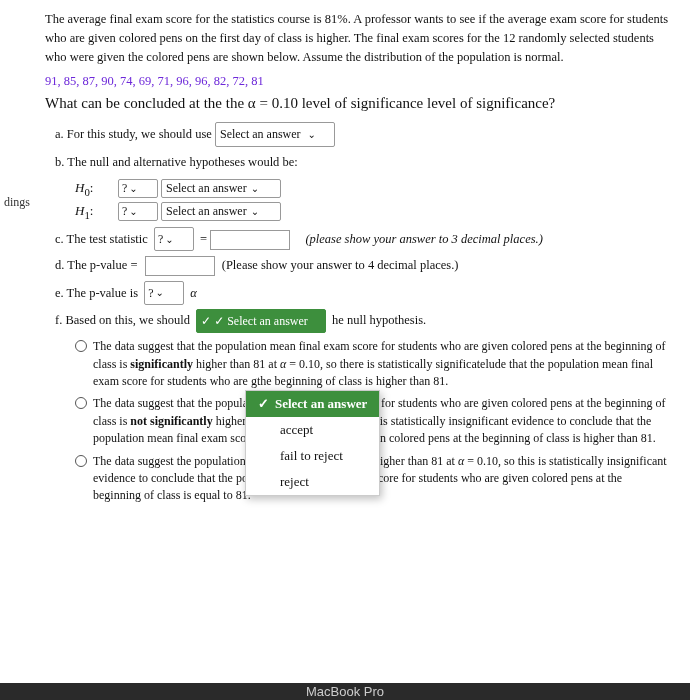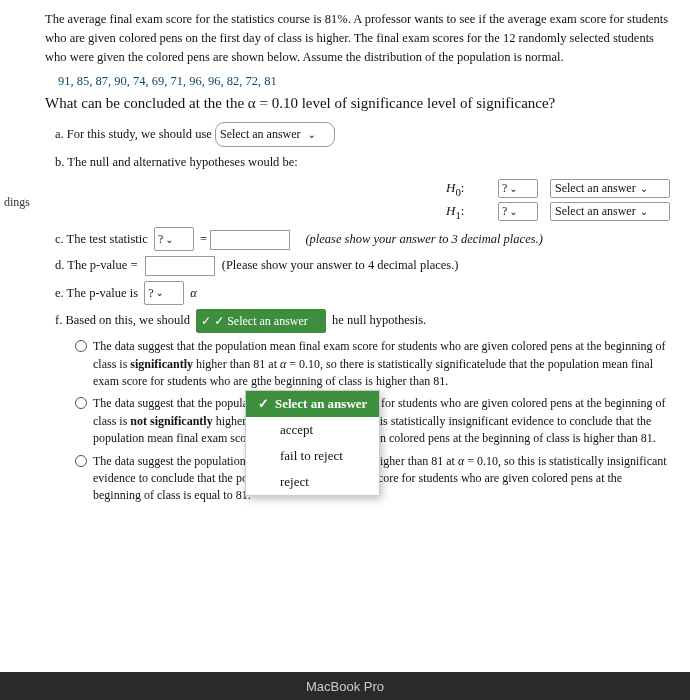--- a/index.html
+++ b/index.html
@@ -17,60 +17,59 @@
       background: #fff;
     }
     .problem-text {
       font-size: 12.5px;
       line-height: 1.5;
       color: #111;
       margin-bottom: 8px;
     }
     .data-line {
       font-size: 12.5px;
-      margin: 6px 13px;
-      color: #0c4a6e;
+      margin: 6px 0;
+      color: #6d28d9;
     }
     .question-line {
       font-size: 15px;
       margin: 6px 0 10px 0;
       color: #111;
     }
     .part {
       margin: 5px 0 5px 10px;
       font-size: 12.5px;
       color: #111;
       line-height: 1.7;
     }
     .inline-select {
       display: inline-block;
       border: 1px solid #999;
-      border-radius: 9px;
+      border-radius: 2px;
       padding: 1px 4px;
       font-size: 12px;
       background: #fff;
       cursor: pointer;
       min-width: 120px;
       position: relative;
     }
     .inline-select-arrow {
       font-size: 10px;
       margin-left: 4px;
     }
     .hypothesis-block {
       margin: 6px 0 6px 30px;
       font-size: 13px;
       color: #111;
     }
     .hypothesis-row {
       display: flex;
       align-items: center;
       margin: 4px 0;
-      gap: 12px;
-      justify-content: flex-end;
+      gap: 3px;
     }
     .hyp-label {
       font-size: 13px;
       min-width: 40px;
     }
     .small-select {
       display: inline-flex;
       align-items: center;
       border: 1px solid #999;
       border-radius: 2px;
@@ -159,21 +158,21 @@
     }
     .check-mark {
       font-size: 13px;
     }
     
     .bottom-bar {
       position: absolute;
       bottom: 0;
       left: 0;
       width: 100%;
-      height: 28px;
+      height: 17px;
       background: #2a2a2a;
       display: flex;
       align-items: center;
       justify-content: center;
       color: #ccc;
       font-size: 13px;
       font-family: -apple-system, BlinkMacSystemFont, sans-serif;
     }
     
     .left-margin-text {

